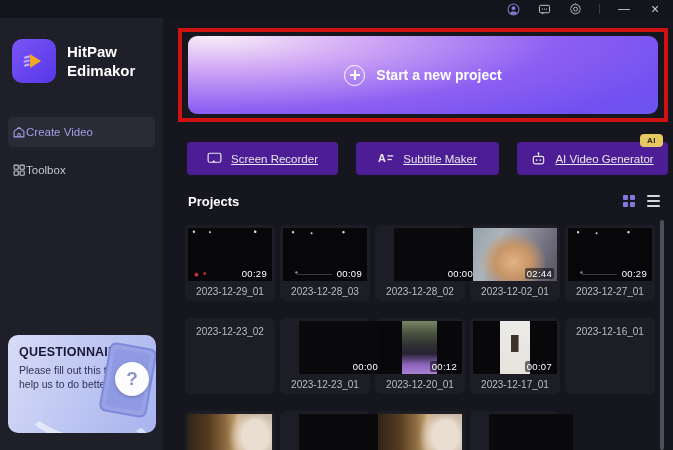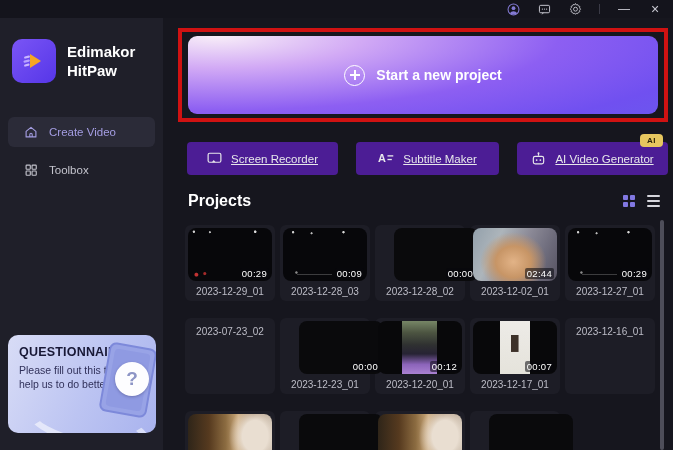--- a/index.html
+++ b/index.html
@@ -16,21 +16,21 @@
   .tb-divider{width:1px;height:10px;background:#3a3a46;}
   .tb-glyph{color:#c9c9d2;font-size:12px;line-height:14px;}
   
   .sidebar{position:absolute;top:18px;left:0;width:163px;bottom:0;background:#1f1f29;z-index:10;}
   .brand{position:absolute;top:21px;left:12px;display:flex;gap:11px;align-items:center;}
   .logo{width:44px;height:44px;border-radius:10px;flex:0 0 auto;
     background:linear-gradient(135deg,#7a55f5 0%,#5636e8 100%);
     display:flex;align-items:center;justify-content:center;}
   .brand-text{color:#fff;font-weight:bold;font-size:15px;line-height:19px;}
   .nav{position:absolute;top:99px;left:8px;right:8px;}
-  .nav-item{display:flex;align-items:center;gap:11px;height:30px;padding:0 16px;
+  .nav-item{display:flex;align-items:center;gap:0;height:30px;padding:0 4px;
     border-radius:6px;font-size:11.5px;color:#c4c4cd;cursor:pointer;}
   .nav-item.active{background:#2b2b38;color:#a49de2;}
   .nav-item+.nav-item{margin-top:8px;}
   .questionnaire{position:absolute;left:8px;right:7px;bottom:17px;height:80px;border-radius:10px;
     background:linear-gradient(115deg,#d8dcf6 0%,#bcc4f2 55%,#a9b3ee 100%);
     padding:10px 10px 8px 11px;overflow:hidden;cursor:pointer;}
   .q-title{font-size:12.5px;font-weight:800;color:#181836;letter-spacing:.2px;}
   .q-body{margin-top:5px;font-size:10.5px;line-height:13.5px;color:#31315a;width:100px;}
   .q-phone{position:absolute;right:4px;top:10px;width:44px;height:66px;border-radius:7px;
     background:#98a3e6;border:2px solid #7d89da;transform:rotate(10deg);}
@@ -53,31 +53,31 @@
   .plus-circle:before{left:4.5px;right:4.5px;top:8.7px;height:1.6px;}
   .plus-circle:after{top:4.5px;bottom:4.5px;left:8.7px;width:1.6px;}
   .quick-row{position:absolute;left:24px;top:124px;width:481px;display:flex;justify-content:space-between;}
   .quick-btn{height:33px;background:#4c1d95;border-radius:4px;display:flex;align-items:center;
     justify-content:center;gap:9px;color:#e7e7eb;font-size:11.5px;position:relative;cursor:pointer;text-decoration:underline;}
   .qb-1{width:151px;} .qb-2{width:143px;} .qb-3{width:151px;}
   .ai-badge{position:absolute;top:-8px;right:5px;background:#e7c75f;color:#2e2406;
     font-size:8px;font-weight:bold;padding:2px 7px;border-radius:4px;letter-spacing:.5px;}
   .projects-header{position:absolute;left:25px;right:13px;top:173px;height:20px;
     display:flex;justify-content:space-between;align-items:center;}
-  .projects-title{color:#fff;font-weight:bold;font-size:16px;}
+  .projects-title{color:#fff;font-weight:bold;font-size:13px;}
   .view-toggle{display:flex;align-items:center;gap:12px;}
   .grid-icon{display:grid;grid-template-columns:5px 5px;grid-template-rows:5px 5px;gap:2px;cursor:pointer;}
   .grid-icon span{background:#8278e2;border-radius:1px;}
   .list-icon{display:flex;flex-direction:column;gap:3px;cursor:pointer;}
   .list-icon span{width:13px;height:1.8px;background:#d6d6dd;border-radius:1px;}
   
   .projects-grid{position:absolute;left:22px;top:207px;display:grid;
     grid-template-columns:repeat(5,90px);column-gap:5px;row-gap:17px;}
   .card{background:#1d1d26;border-radius:6px;padding:3px 3px 4px;cursor:pointer;}
-  .thumb{width:84px;height:53px;border-radius:8px;background:#0a0a0c;position:relative;overflow:hidden;}
+  .thumb{width:84px;height:53px;border-radius:0;background:#0a0a0c;position:relative;overflow:hidden;}
   .dur{position:absolute;right:3px;bottom:2px;font-size:9.5px;color:#fff;
     background:rgba(8,8,12,.55);padding:0 2px;border-radius:2px;letter-spacing:.3px;}
   .pname{margin-top:5px;text-align:center;font-size:10px;color:#bdbdc7;white-space:nowrap;}
   .scrollbar{position:absolute;right:9px;top:202px;width:4px;height:230px;background:#4e4e5a;border-radius:2px;cursor:pointer;}
   
   .th-dark-red{background-color:#07070a;background-image:
     radial-gradient(circle at 10% 88%,#c23232 0 1.4px,transparent 2.4px),
     radial-gradient(circle at 20% 86%,#a62a2a 0 1px,transparent 2px),
     radial-gradient(circle at 7% 7%,#d2d2d2 0 .8px,transparent 1.6px),
     radial-gradient(circle at 26% 8%,#b8b8b8 0 .7px,transparent 1.4px),
@@ -149,22 +149,22 @@
   <div class="brand">
     <div class="logo">
       <svg width="28" height="28" viewBox="0 0 28 28">
         <path d="M10 7l11 7-11 7z" fill="#f5a623"></path>
         <rect x="4" y="9" width="6" height="2.2" rx="1.1" fill="#c9b6ff" transform="rotate(-14 7 10)"></rect>
         <rect x="3.4" y="13" width="6.5" height="2.2" rx="1.1" fill="#b8a2ff" transform="rotate(-14 6.6 14)"></rect>
         <rect x="4" y="17" width="5.6" height="2.2" rx="1.1" fill="#c9b6ff" transform="rotate(-14 6.8 18)"></rect>
       </svg>
     </div>
     <div class="brand-text">
+      <div>HitPaw</div>
       <div>Edimakor</div>
-      <div>HitPaw</div>
     </div>
   </div>
   <div class="nav">
     <div class="nav-item active">
       <span>
         <svg width="14" height="14" viewBox="0 0 20 20">
             <path d="M3 9.2L10 3.4l7 5.8V17H3z" fill="none" stroke="#a49de2" stroke-width="1.6" stroke-linejoin="round"></path>
             <path d="M8.3 17v-3.4a1.7 1.7 0 0 1 3.4 0V17" fill="none" stroke="#a49de2" stroke-width="1.5"></path>
           </svg>
       </span>
@@ -284,21 +284,21 @@
   </div>
 
   <div class="card">
     <div class="thumb th-dark-dots">
       <span class="dur">00:29</span>
     </div>
     <div class="pname">2023-12-27_01</div>
   </div>
 
   <div class="card">
-    <div class="pname">2023-07-23_02</div>
+    <div class="pname">2023-12-23_02</div>
   </div>
 
   <div class="card">
     <div class="thumb th-black">
       <span class="dur">00:00</span>
     </div>
     <div class="pname">2023-12-23_01</div>
   </div>
 
   <div class="card">

